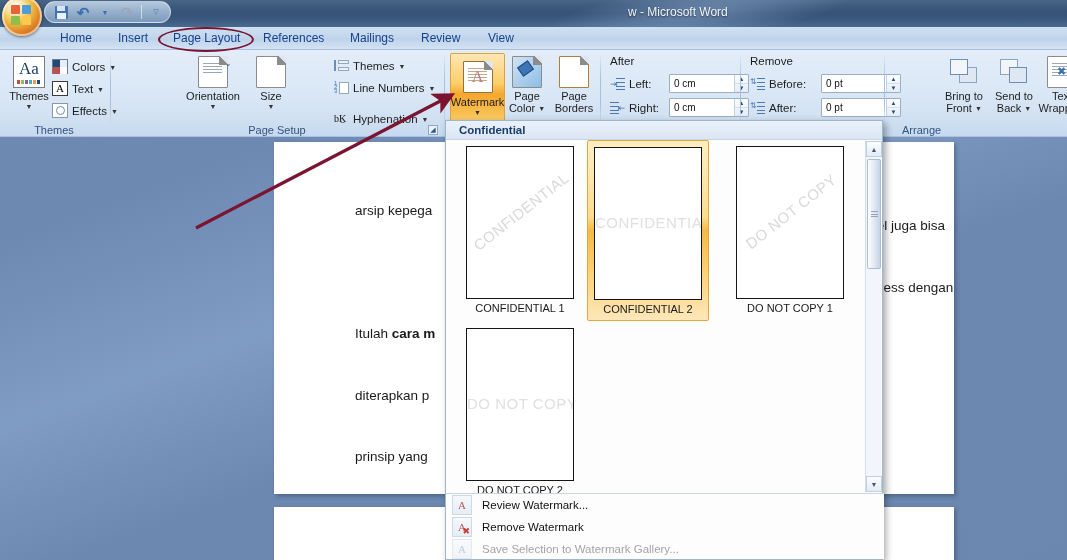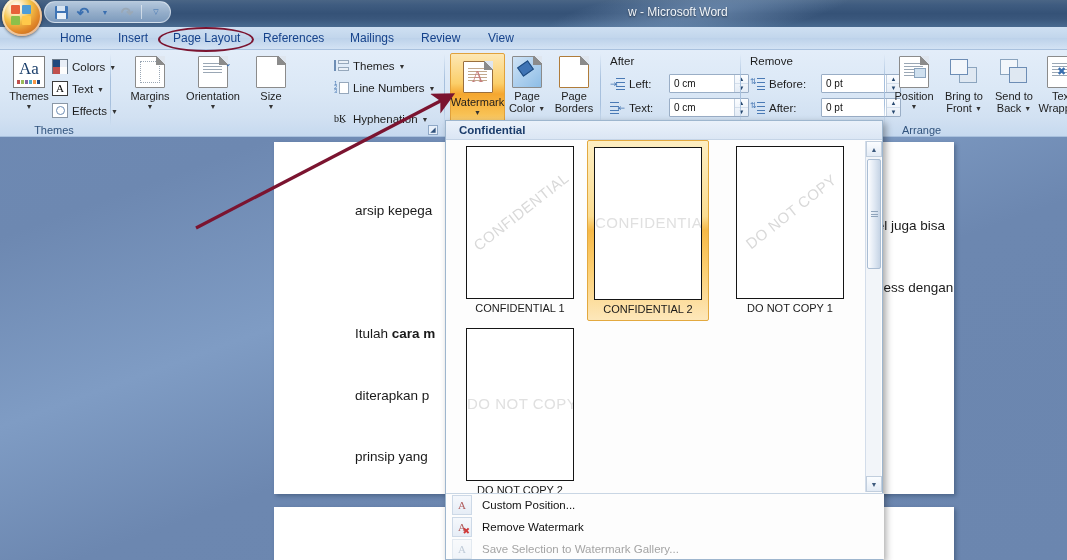--- a/index.html
+++ b/index.html
@@ -352,27 +352,20 @@
           </span>
         <span>Effects</span>
         <span class="caret">▼</span>
       </div>
 
       <div class="grp-label">Themes</div>
     </div>
     <div class="grp-sep" style="left:110px"></div>
 
     <div class="grp" style="left:112px; width:330px">
-      <div class="big-btn" style="left:10px; top:6px; width:56px">
-        <div class="ico-page">
-          <span style="position:absolute;left:4px;top:4px;right:4px;bottom:4px;border:1px dotted #9aa7b5"></span>
-        </div>
-        <div class="lbl">Margins</div>
-        <div class="caret">▼</div>
-      </div>
 
       <div class="big-btn" style="left:66px; top:6px; width:70px">
         <div class="ico-page">
           <div class="ico-lines">
               <i></i>
               <i></i>
               <i></i>
               <i></i>
             </div>
           <span style="position:absolute;right:-3px;top:2px;font-size:9px;color:#3a6fb0">↷</span>
@@ -408,20 +401,21 @@
       </div>
 
       <div class="sm-row" style="left:222px; top:62px">
         <span class="mini-ico">
           <span style="position:absolute;left:0;top:1px;font-family:'Liberation Serif',serif;font-size:10px;color:#111">bḴ</span>
         </span>
         <span>Hyphenation</span>
         <span class="caret">▼</span>
       </div>
 
+      <div class="grp-label">Page Setup</div>
       <div class="grp-dialog">◢</div>
     </div>
     <div class="grp-sep" style="left:444px"></div>
 
     <div class="grp" style="left:446px; width:152px">
       <div class="big-btn" style="left:58px; top:6px; width:46px">
         <div class="ico-page" style="background:linear-gradient(135deg,#cfe3f6,#8dbde6)">
           <span style="position:absolute;left:6px;top:6px;width:13px;height:11px;background:#3f74b5;transform:rotate(-35deg);border:1px solid #1f4c80"></span>
         </div>
         <div class="lbl">Page</div>
@@ -463,21 +457,21 @@
       </div>
 
       <div class="sm-row" style="left:8px; top:48px">
         <span class="mini-ico">
           <span style="position:absolute;right:0;top:2px;font-size:9px;color:#4a7ab5">⇤</span>
           <span style="position:absolute;left:0;top:1px;right:6px;height:1px;background:#4a7ab5"></span>
           <span style="position:absolute;left:0;top:5px;right:6px;height:1px;background:#4a7ab5"></span>
           <span style="position:absolute;left:0;top:9px;right:6px;height:1px;background:#4a7ab5"></span>
           <span style="position:absolute;left:0;top:12px;right:6px;height:1px;background:#4a7ab5"></span>
         </span>
-        <span style="width:36px">Text:</span>
+        <span style="width:36px">Right:</span>
         <span class="field">
           <span class="val">0 cm</span>
           <span class="spin">
               <b>▲</b>
               <b>▼</b>
             </span>
         </span>
       </div>
 
       <div class="grp-sep" style="left:138px"></div>
@@ -516,34 +510,20 @@
           <span class="spin">
               <b>▲</b>
               <b>▼</b>
             </span>
         </span>
       </div>
     </div>
     <div class="grp-sep" style="left:884px"></div>
 
     <div class="grp" style="left:886px; width:181px">
-      <div class="big-btn" style="left:4px; top:6px; width:48px">
-        <div class="ico-page">
-          <div class="ico-lines">
-              <i></i>
-              <i></i>
-              <i></i>
-              <i></i>
-              <i></i>
-            </div>
-          <span style="position:absolute;left:14px;top:11px;width:12px;height:10px;background:#cfe0ef;border:1px solid #8ba4be"></span>
-        </div>
-        <div class="lbl">Position</div>
-        <div class="caret">▼</div>
-      </div>
 
       <div class="big-btn" style="left:104px; top:6px; width:48px">
         <div style="width:32px;height:32px;position:relative">
           <span style="position:absolute;left:2px;top:3px;width:18px;height:16px;background:#f2f6fb;border:1px solid #8ba4be"></span>
           <span style="position:absolute;left:11px;top:11px;width:18px;height:16px;background:#dfe8f2;border:1px solid #6d8db5"></span>
         </div>
         <div class="lbl">Send to</div>
         <div style="display:flex;align-items:center;gap:3px">
           <span>Back</span>
           <span class="caret">▼</span>
@@ -679,21 +659,21 @@
           </span>
       </div>
       <div class="sb-arrow sb-down">▼</div>
     </div>
 
     <div class="gal-menu">
       <div class="menu-item">
         <span class="mi-icon">
           <span style="color:#b05c5c">A</span>
         </span>
-        <span>Custom Position...</span>
+        <span>Review Watermark...</span>
       </div>
       <div class="menu-item">
         <span class="mi-icon">
           <span style="color:#b05c5c">A</span>
           <span style="position:absolute;right:1px;bottom:0;color:#d03a3a;font-size:9px;font-family:'Liberation Sans',sans-serif">✖</span>
         </span>
         <span>Remove Watermark</span>
       </div>
       <div class="menu-item disabled">
         <span class="mi-icon" style="opacity:.55">

